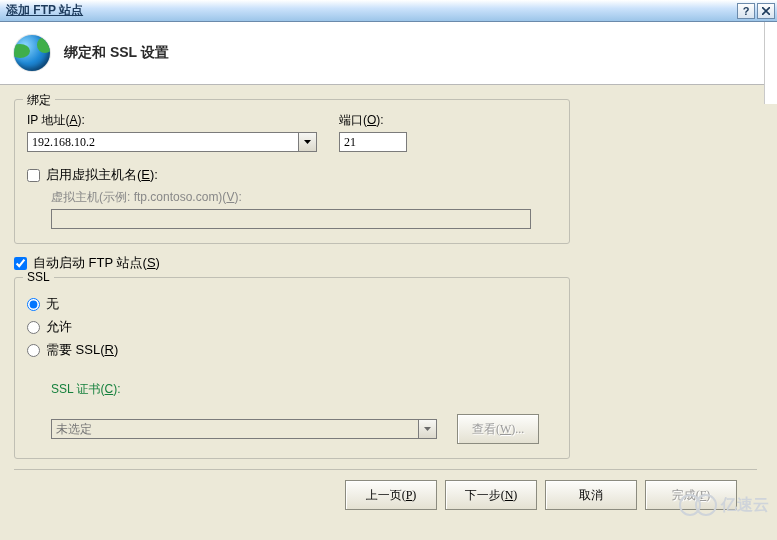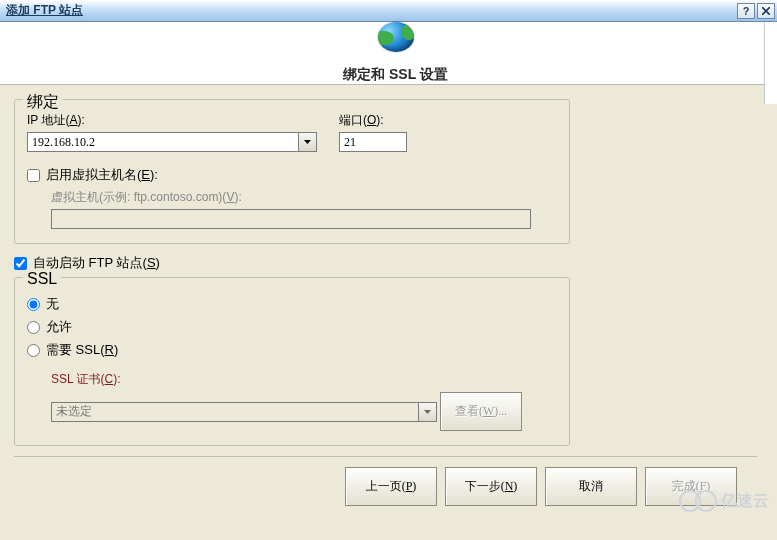--- a/index.html
+++ b/index.html
@@ -41,21 +41,20 @@
   box-sizing:border-box;
 }
 
 .header{
   background:#fff;
   border-bottom:1px solid #b8b8b8;
   height:62px;
   display:flex;align-items:center;
   padding-left:14px;
   gap:14px;
-  flex-direction:column;
 }
 .globe{
   width:36px;height:36px;border-radius:50%;
   background:radial-gradient(circle at 30% 30%,#8ed9ff 0%,#1e88d6 50%,#0b4e8c 100%);
   position:relative;
   overflow:hidden;
   box-shadow:inset -2px -3px 5px rgba(0,0,0,0.35),0 0 0 1px rgba(0,0,0,0.1);
 }
 .globe::before,.globe::after{
   content:"";position:absolute;background:#3fae4a;border-radius:50%;
@@ -76,21 +75,21 @@
   border-radius:3px;
   padding:12px 12px 14px 12px;
   margin-bottom:10px;
   position:relative;
 }
 .gb-legend{
   position:absolute;
   top:-8px;left:8px;
   background:#ece9d8;
   padding:0 4px;
-  font-size:16px;
+  font-size:12px;
 }
 .row{display:flex;align-items:center;gap:22px;}
 .field{display:flex;flex-direction:column;gap:3px;}
 .field-label{font-size:12px;}
 .hot{text-decoration:underline;}
 
 .dropdown{
   display:flex;align-items:stretch;height:20px;
   border:1px solid #7b7b7b;background:#84cc16;box-sizing:border-box;
 }
@@ -111,24 +110,24 @@
 .textbox[disabled]{background:#ece9d8;color:#777;}
 .dropdown.disabled{background:#ece9d8;}
 .dropdown.disabled input{background:#ece9d8;color:#777;}
 
 .check-row,.radio-row{display:flex;align-items:center;gap:6px;margin:5px 0;}
 .check-row input,.radio-row input{margin:0;}
 .radio-row label,.check-row label{font-size:13px;}
 .sub-label{color:#888;margin-left:24px;font-size:12px;}
 .sub-field{margin-left:24px;margin-top:3px;}
 
-.cert-row{display:flex;align-items:center;gap:3px;margin-left:24px;margin-top:4px;}
+.cert-row{display:flex;align-items:center;gap:20px;margin-left:24px;margin-top:16px;}
 
 .btn{
-  min-width:92px;height:39px;
+  min-width:92px;height:30px;
   border:1px solid #8b8b7f;
   background:linear-gradient(to bottom,#fdfdfb,#e4e1d2);
   font:12px "SimSun";color:#000;
   padding:0 14px;cursor:default;
   box-shadow:inset 1px 1px 0 #fff;
 }
 .btn[disabled]{color:#9a9a9a;text-shadow:1px 1px 0 #fff;}
 .btn-small{min-width:70px;}
 
 .footer{
@@ -235,21 +234,21 @@
         <input type="radio" name="ssl" style="">
         <label>允许</label>
       </div>
       <div class="radio-row">
         <input type="radio" name="ssl" style="">
         <label>
           <span>需要 SSL(</span><span class="hot">R</span><span>)</span>
         </label>
       </div>
 
-      <div class="sub-label" style="color:#7f1d1d;margin-top:12px;">
+      <div class="sub-label" style="color:#15803d;margin-top:22px;">
         <span>SSL 证书(</span><span class="hot">C</span><span>):</span>
       </div>
       <div class="cert-row">
         <div class="dropdown disabled" style="width:386px;">
           <input type="text" disabled="" value="未选定" style="">
           <div class="dd-btn">
             <svg width="7" height="4">
                 <path d="M0 0 L7 0 L3.5 4 Z" fill="#6a6a6a"></path>
               </svg>
           </div>

